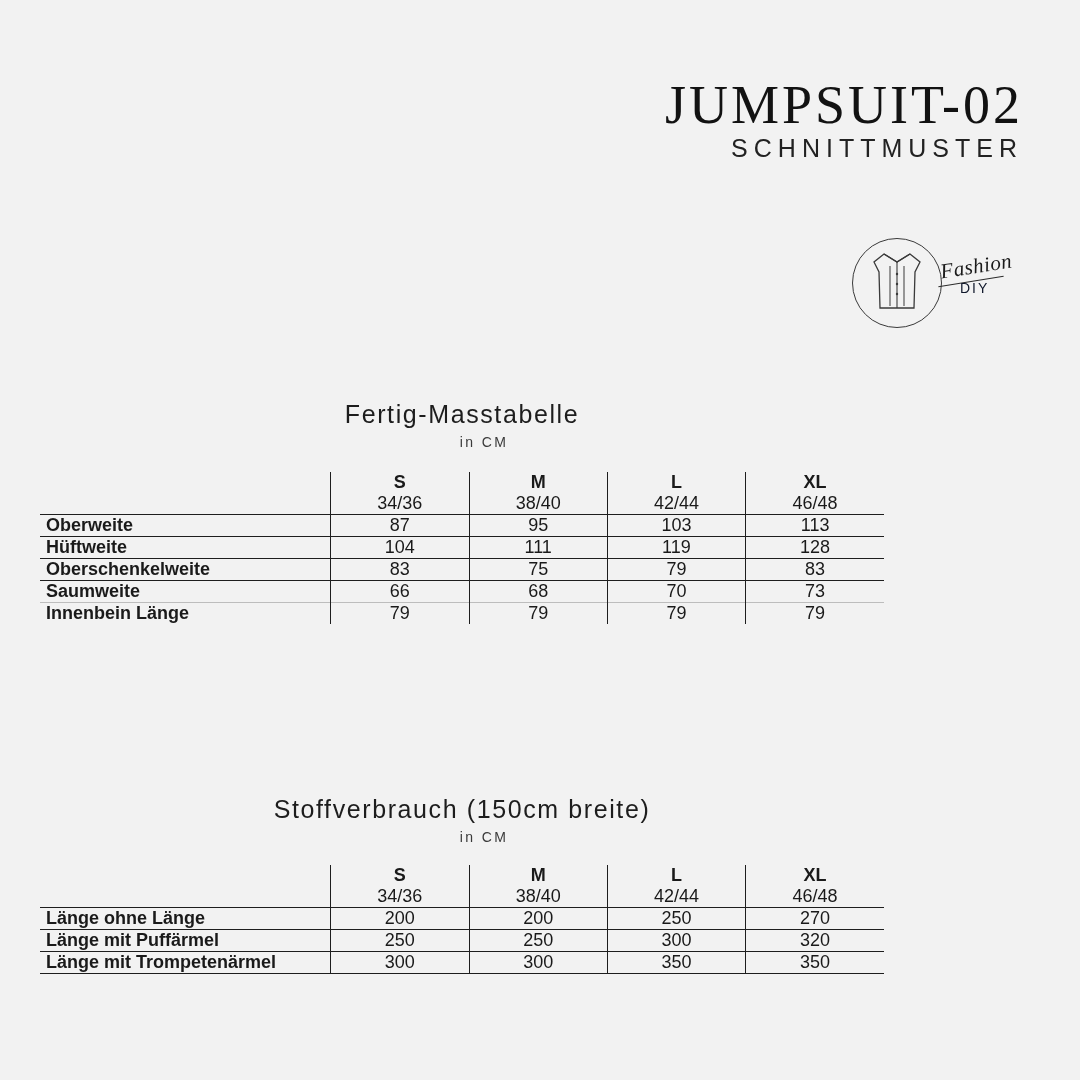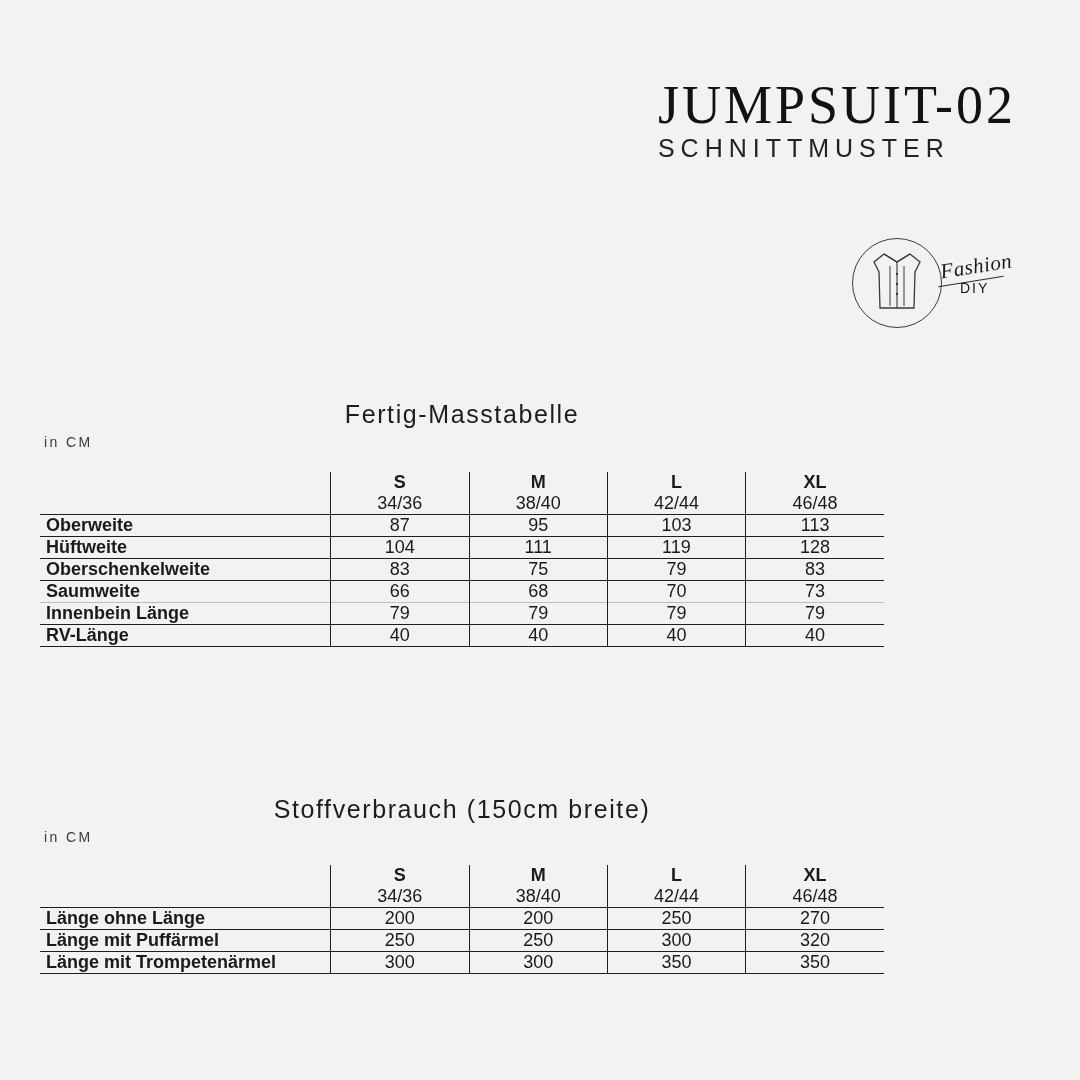--- a/index.html
+++ b/index.html
@@ -17,21 +17,22 @@
   }
   .page {
     position: absolute;
     inset: 0;
   }
 
   
   .header {
     position: absolute;
     top: 78px;
-    right: 64px;
+    right: 57px;
+    text-align: right;
   }
   .title {
     font-family: "Liberation Serif", serif;
     font-size: 54px;
     letter-spacing: 3px;
     font-weight: 400;
     color: #121212;
     line-height: 1;
     margin: 0;
     white-space: nowrap;
@@ -102,20 +103,21 @@
     width: 924px;
   }
   .sec-title {
     text-align: center;
     font-size: 25px;
     letter-spacing: 1.6px;
     color: #1d1d1d;
     font-weight: 400;
   }
   .sec-unit {
+    text-align: center;
     font-size: 14px;
     letter-spacing: 2.4px;
     color: #3a3a3a;
     margin-top: 5px;
     padding-left: 44px;
   }
 
   
   table.measure {
     border-collapse: collapse;
@@ -256,27 +258,20 @@
           <td class="vline">70</td>
           <td class="vline">73</td>
         </tr>
         <tr class="data-row faint">
           <td class="lbl">Innenbein Länge</td>
           <td class="vline">79</td>
           <td class="vline">79</td>
           <td class="vline">79</td>
           <td class="vline">79</td>
         </tr>
-        <tr class="data-row last">
-          <td class="lbl">RV-Länge</td>
-          <td class="vline">40</td>
-          <td class="vline">40</td>
-          <td class="vline">40</td>
-          <td class="vline">40</td>
-        </tr>
       </tbody>
     </table>
   </div>
 
   <div class="section" id="block-stoff">
     <div class="sec-title">Stoffverbrauch (150cm breite)</div>
     <div class="sec-unit">in CM</div>
 
     <table class="measure table-wrap second">
       <colgroup>

